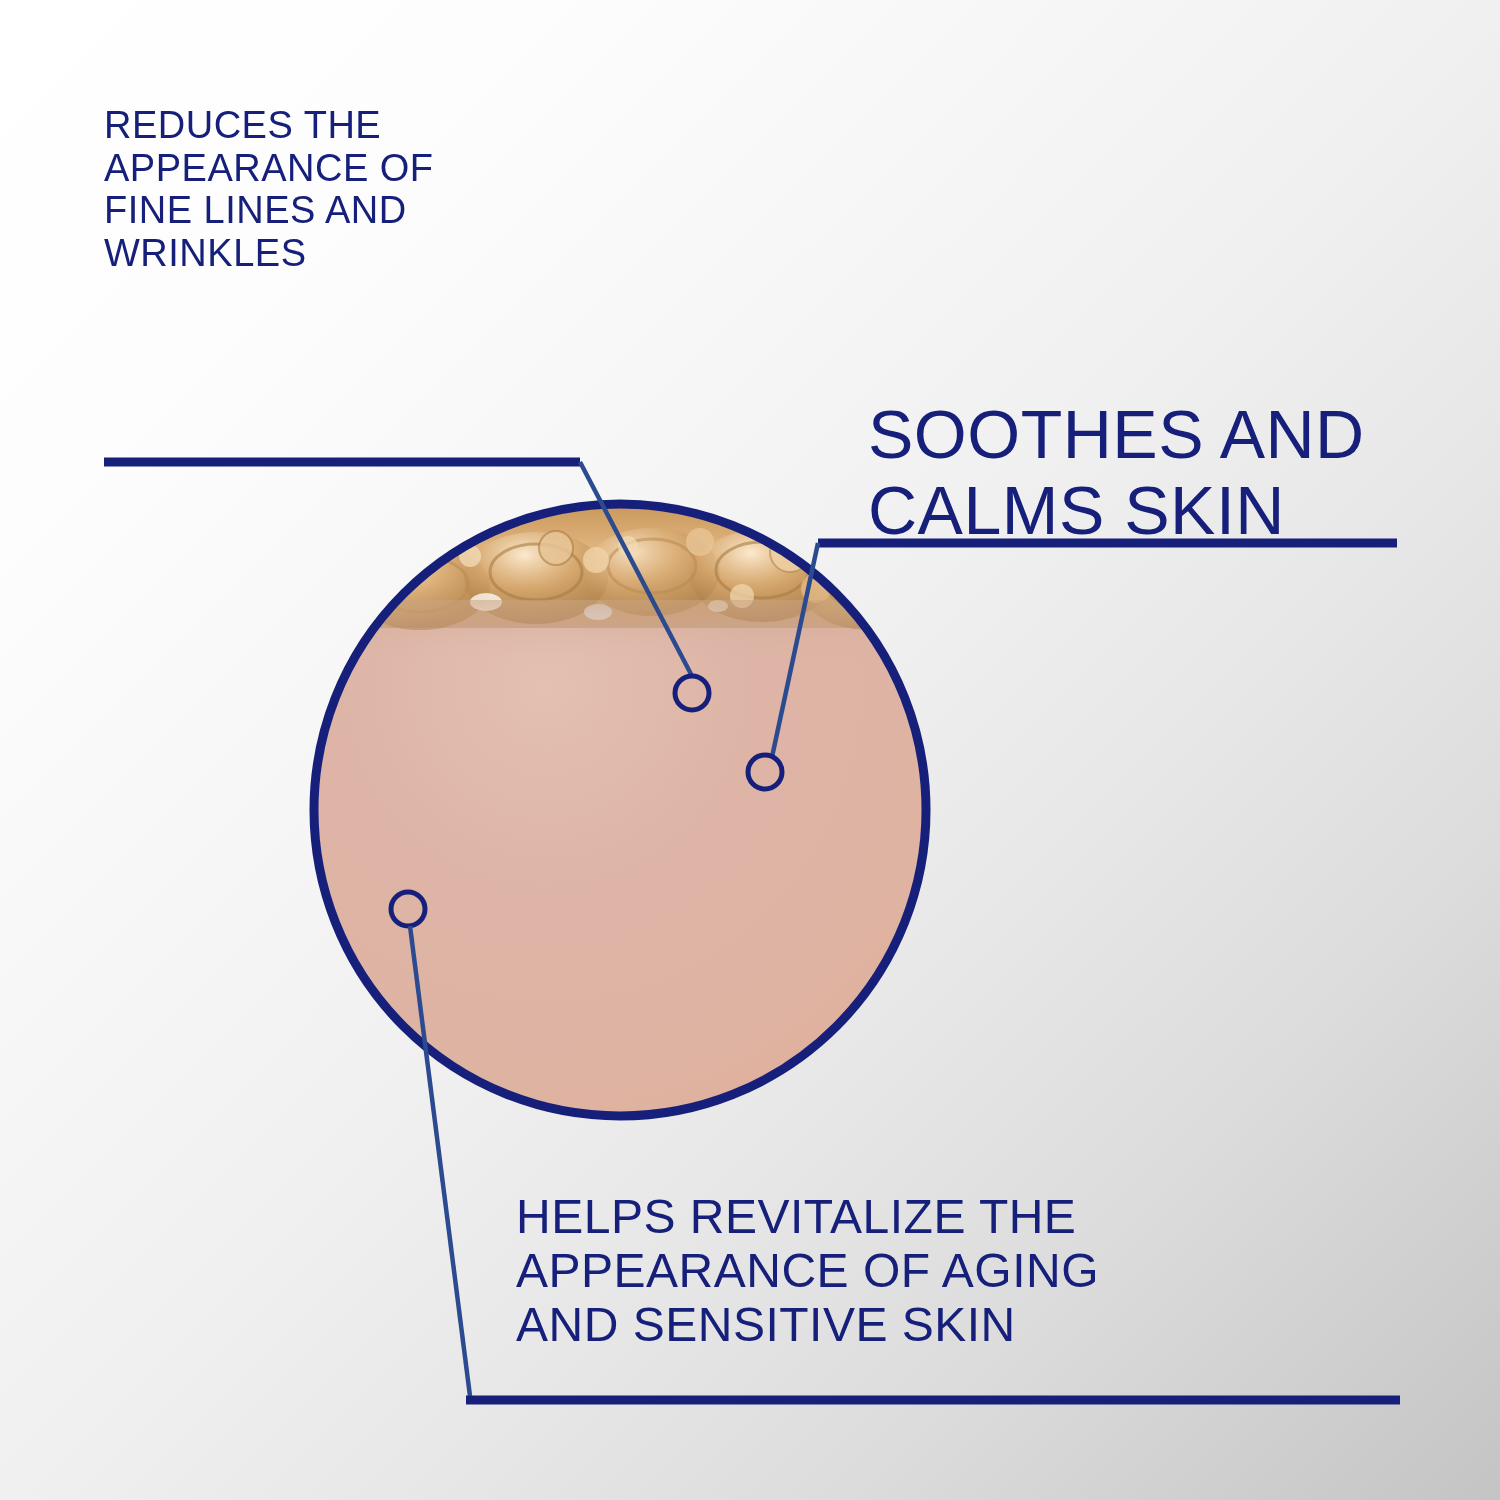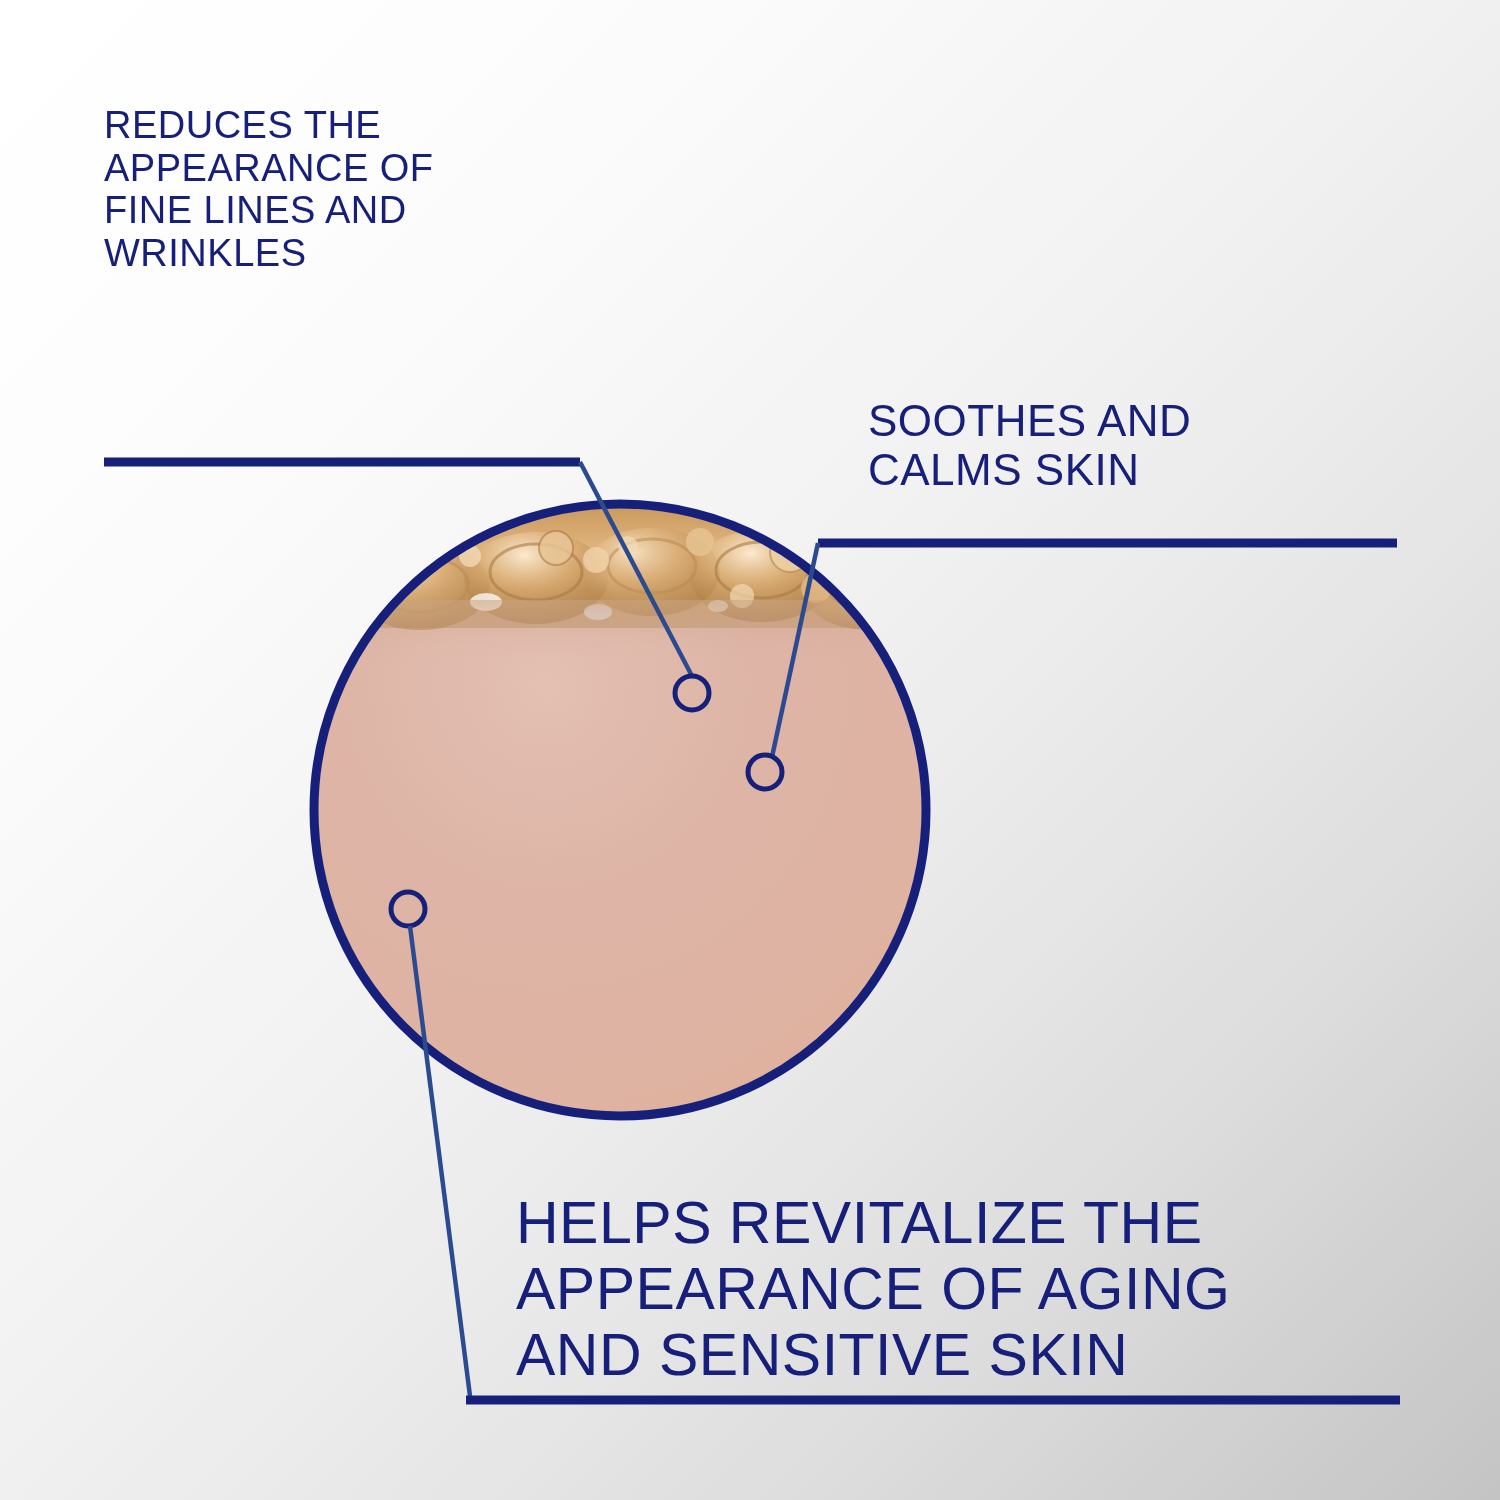--- a/index.html
+++ b/index.html
@@ -53,29 +53,29 @@
     top: 104px;
     width: 660px;
     font-size: 38px;
     line-height: 1.12;
   }
 
   #callout-top-right {
     left: 868px;
     top: 396px;
     width: 560px;
-    font-size: 44px;
+    font-size: 68px;
     line-height: 1.12;
   }
 
   #callout-bottom {
     left: 516px;
     top: 1190px;
     width: 920px;
-    font-size: 59px;
+    font-size: 48px;
     line-height: 1.12;
   }
 
   
   #overlay {
     position: absolute;
     inset: 0;
     width: 1500px;
     height: 1500px;
   }

